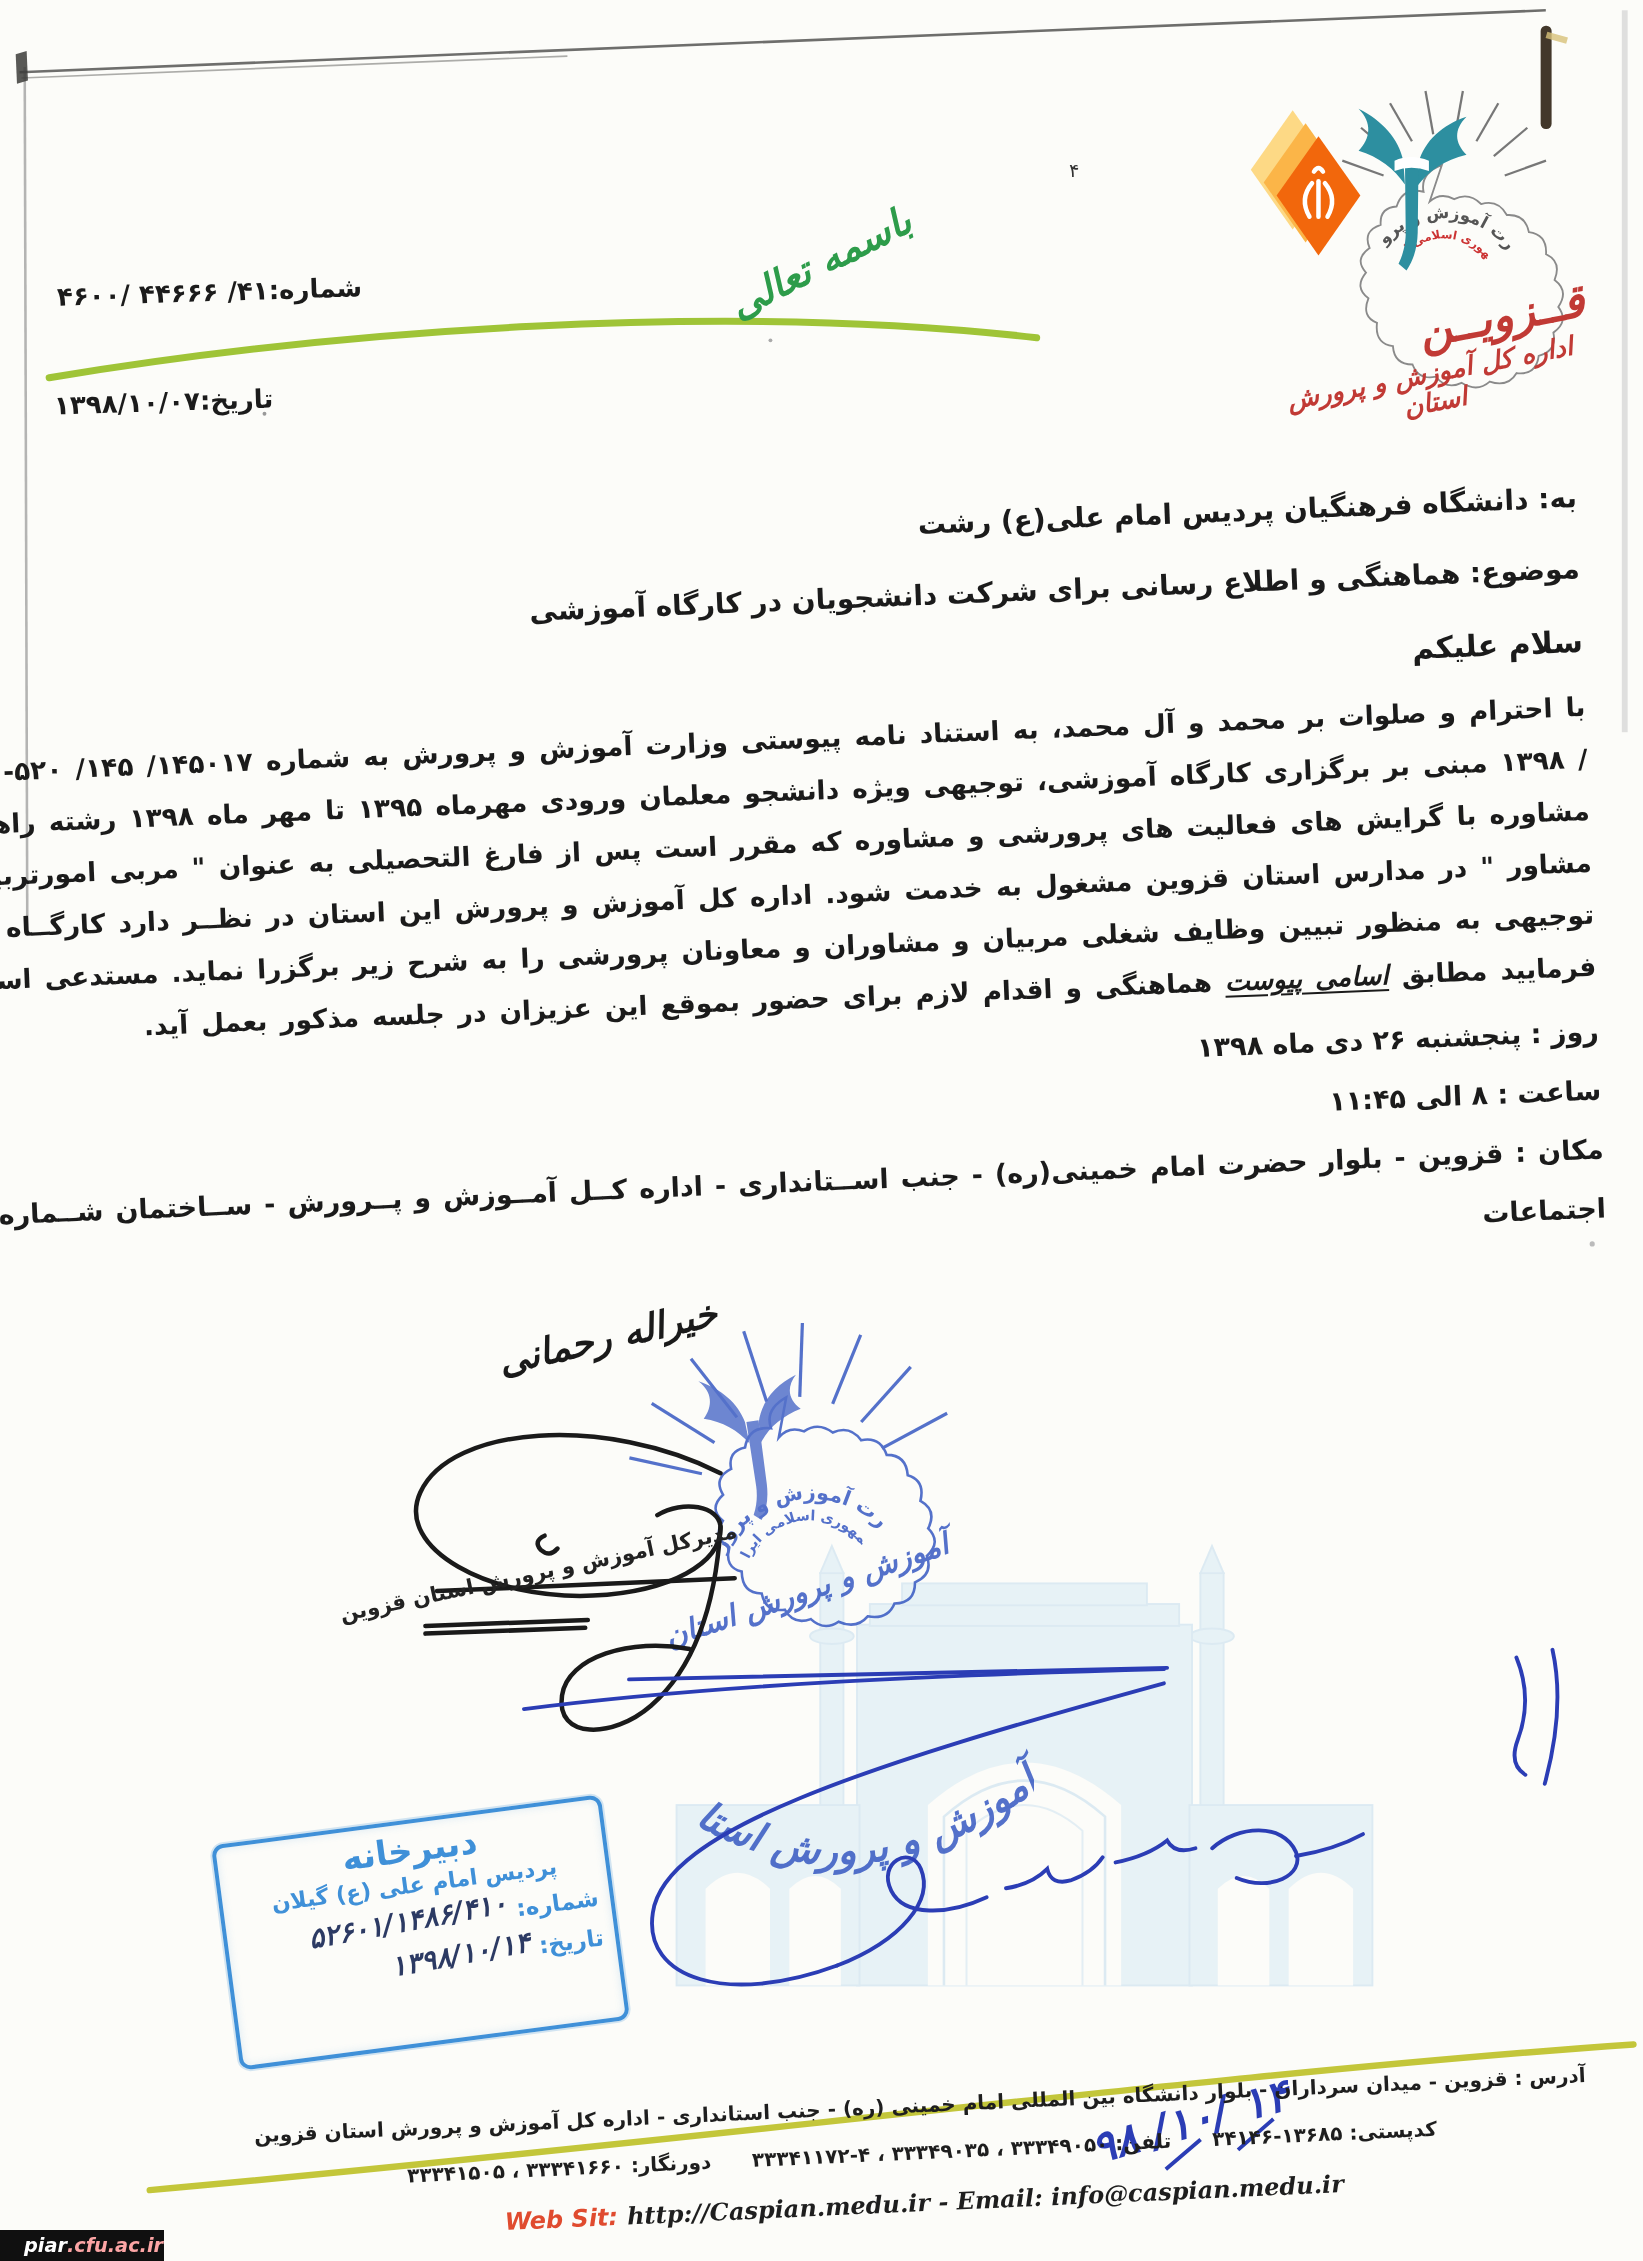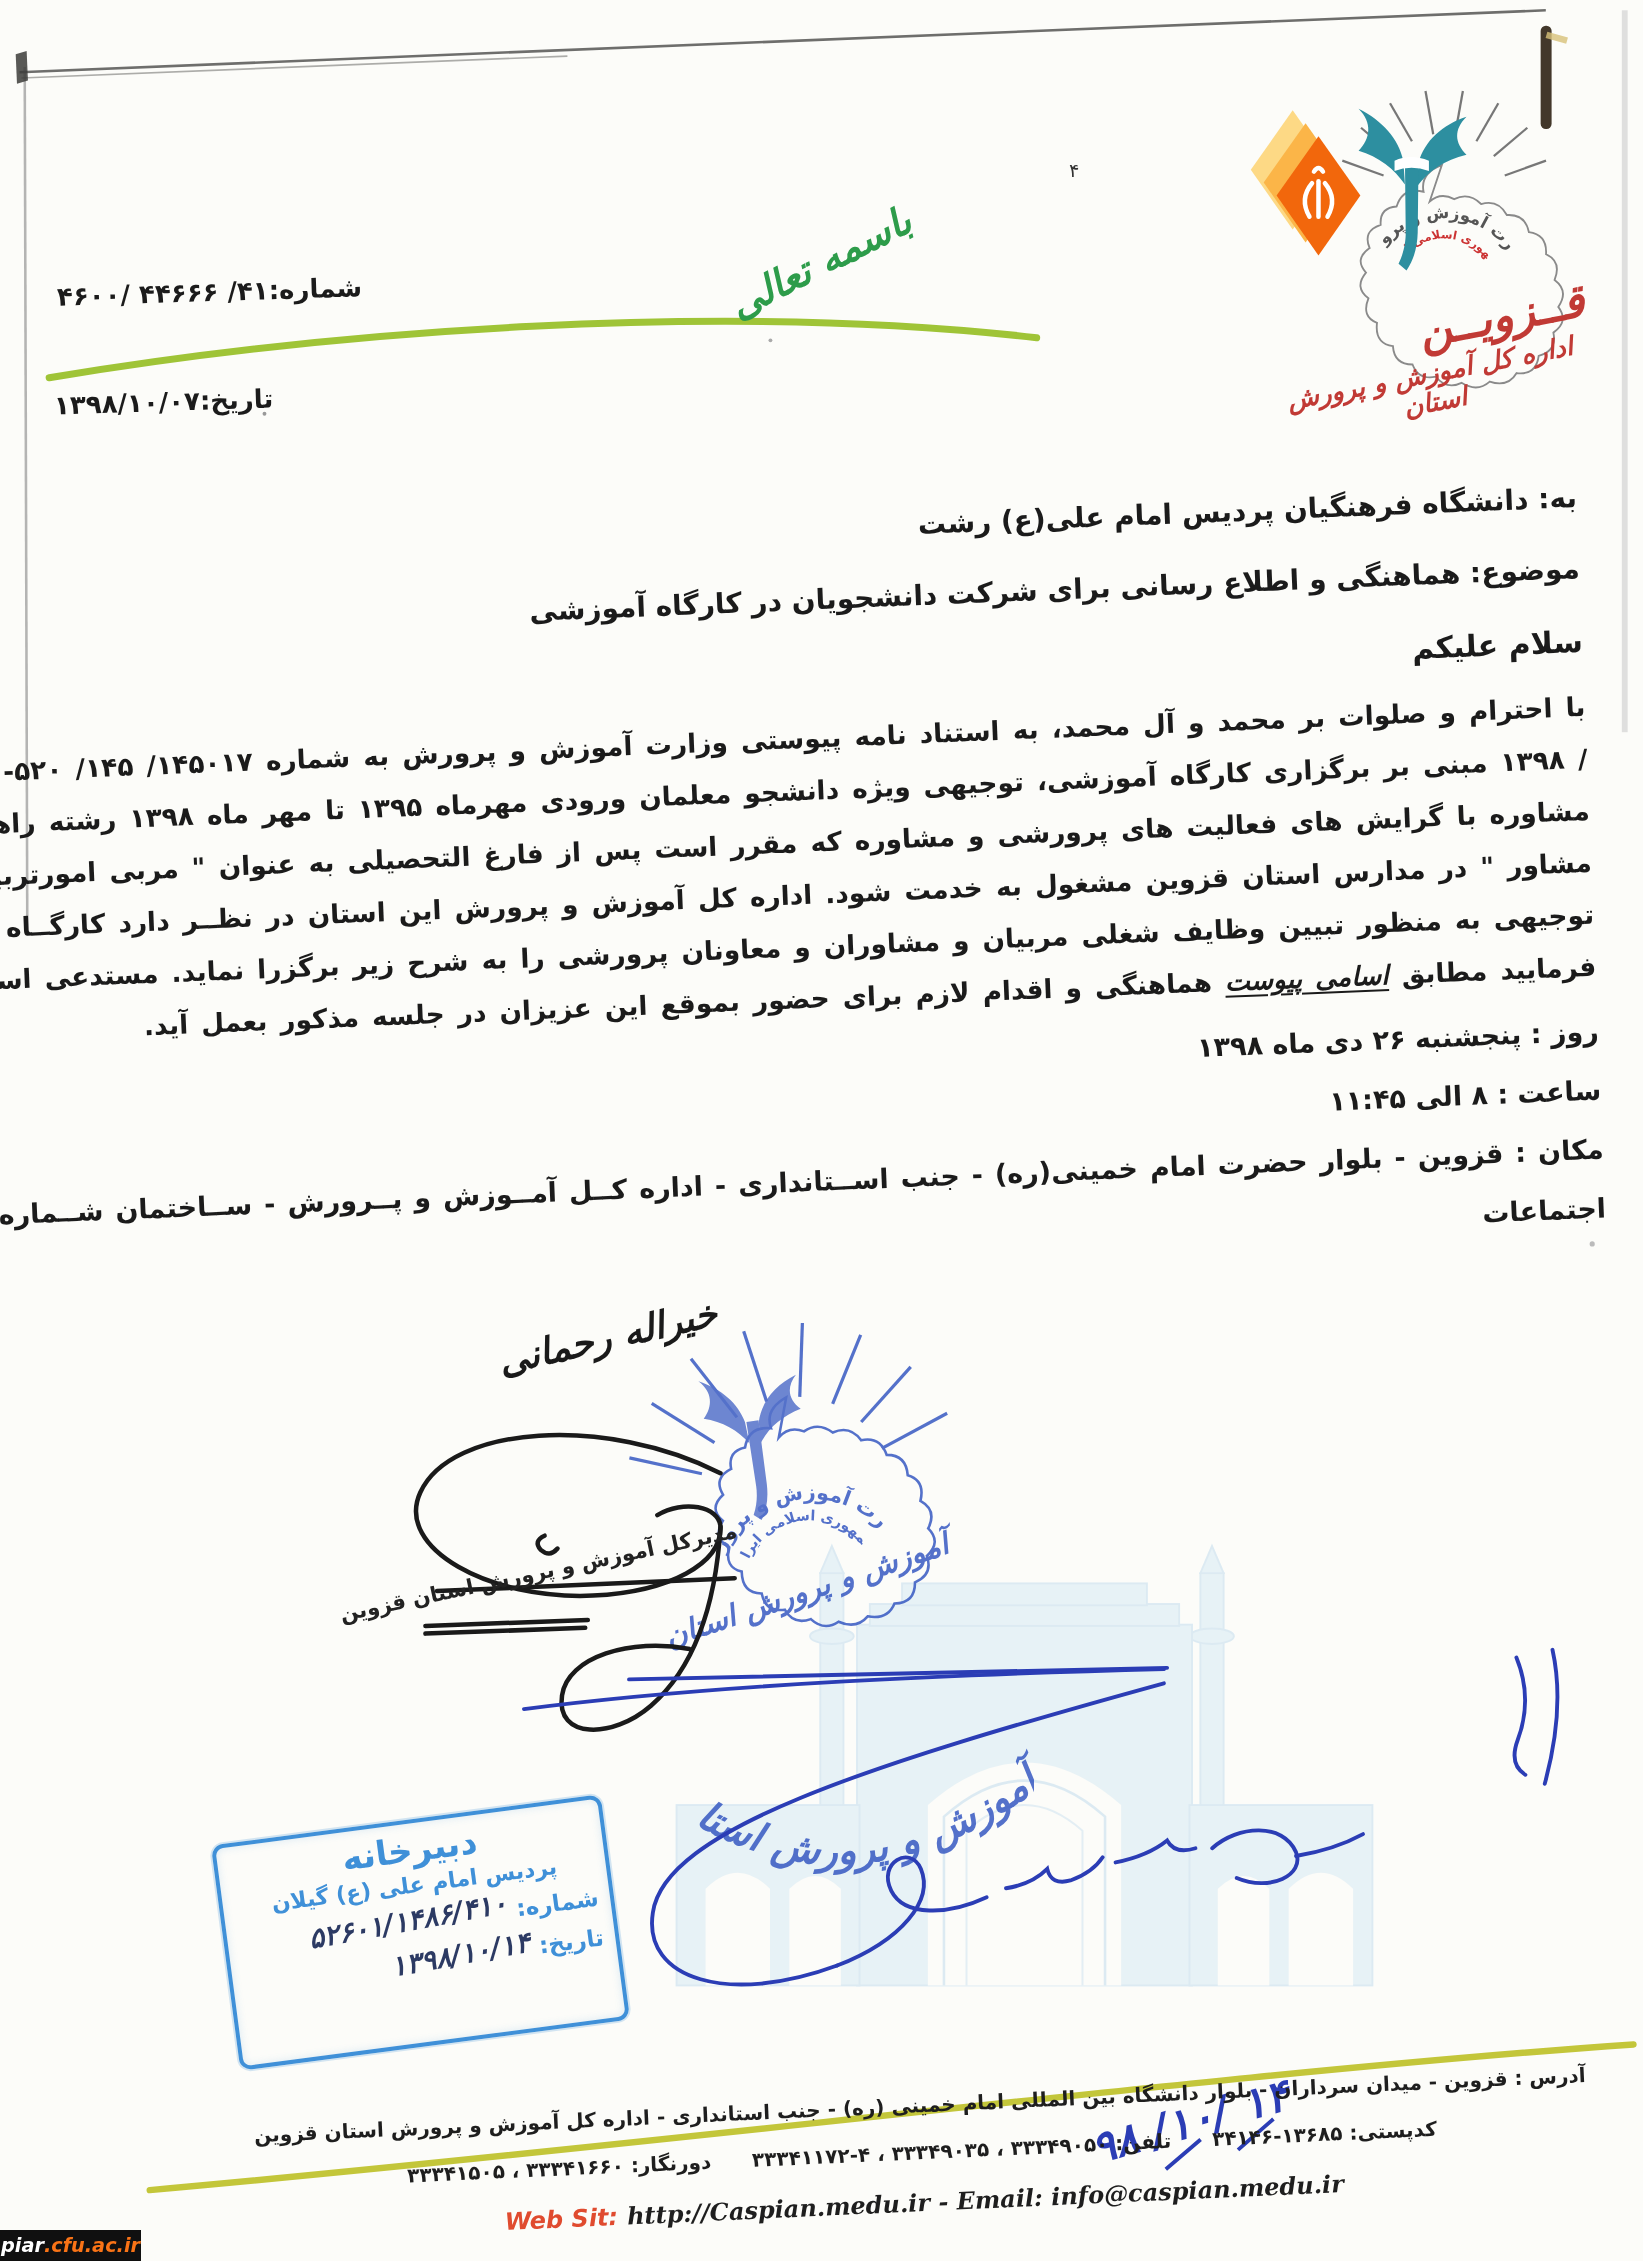--- a/index.html
+++ b/index.html
@@ -94,23 +94,24 @@
     direction:ltr;font-size:24px;margin-top:22px;
     font-family:"DejaVu Serif",serif;font-style:italic;font-weight:bold;
   }
   .footer-web .web-label{color:#e04b2f;font-family:"DejaVu Sans",sans-serif;margin-right:9px;}
   
   .credit{
     left:0;top:2230px;width:141px;height:31px;background:#101010;
     display:flex;align-items:center;justify-content:center;
     font-size:19.3px;font-weight:bold;font-style:italic;
     font-family:"DejaVu Sans",sans-serif;
+    padding-left:23px;
   }
   .credit .w{color:#fff;}
-  .credit .o{color:#f97316;}
+  .credit .o{color:#fca5a5;}
 </style>
 </head>
 <body>
 
 <div class="page">
 
   <svg class="abs" width="1644" height="2261" viewBox="0 0 2550 3508" style="left:0;top:0;">
     <path d="M30 112 L2398 16" stroke="#4a4a48" stroke-width="4" fill="none" opacity=".8"></path>
     <path d="M33 121 L880 87" stroke="#8a8a88" stroke-width="2.5" fill="none" opacity=".7"></path>
     <path d="M38 104 L42 1445" stroke="#6f6f6f" stroke-width="4" opacity=".5"></path>

